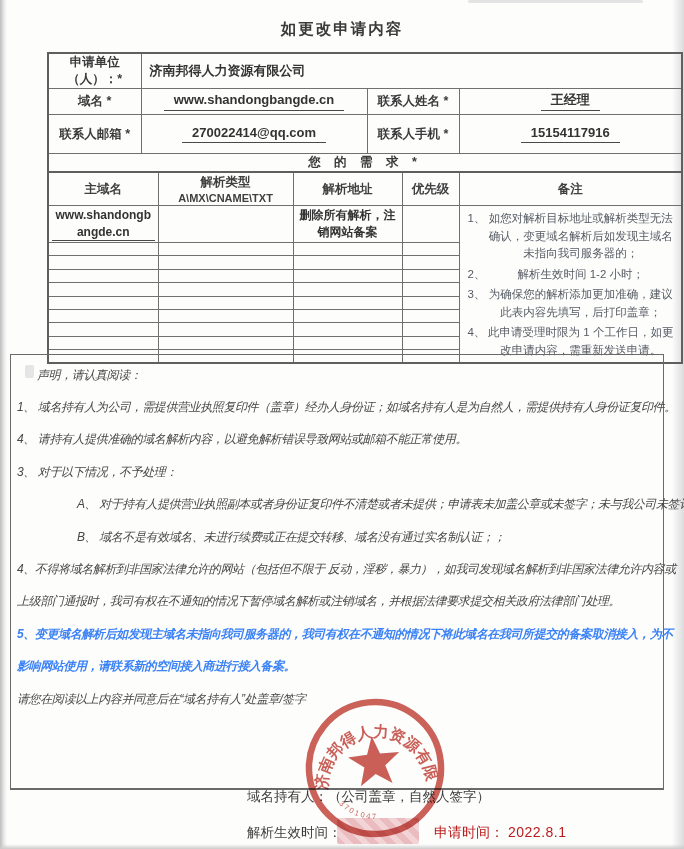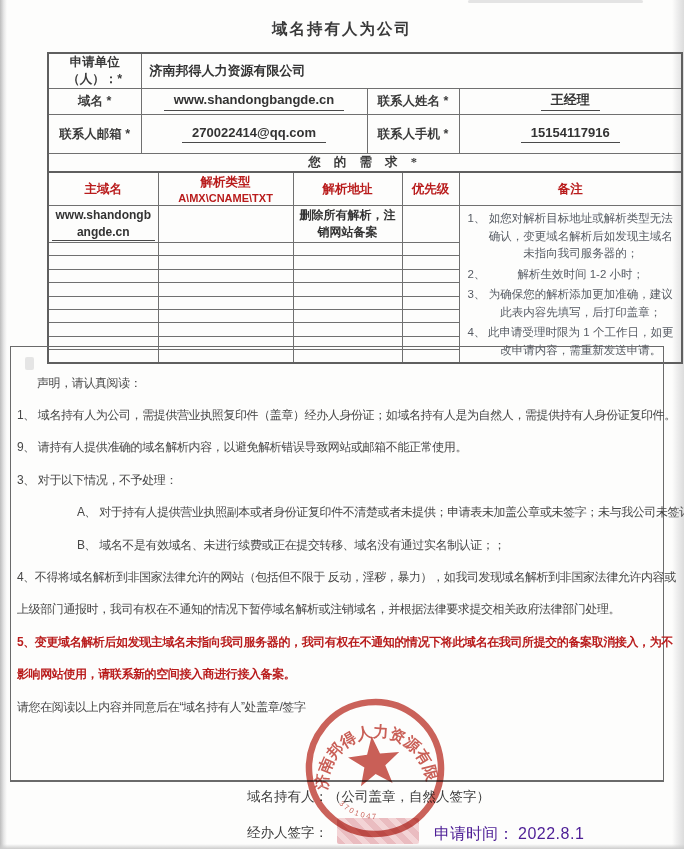--- a/index.html
+++ b/index.html
@@ -25,64 +25,64 @@
   .tables-wrap{position:absolute;left:30px;top:52px;width:634px;padding-left:17px;}
   table{border-collapse:collapse;table-layout:fixed;width:634px;}
   td,th{border:1px solid #707070;padding:0 3px;overflow:hidden;}
   table{border:2px solid #5f5f5f;}
   .t-needs{margin-top:-2px;}
 
   .lbl{font-weight:700;font-size:12.5px;text-align:center;color:#3b3b3b;}
   .val{font-weight:600;font-size:13px;text-align:center;color:#333;}
   .val .u{border-bottom:1px solid #4a4a4a;padding:0 10px 1px 10px;display:inline-block;line-height:1.25;}
   .r1{height:25px;} .r2{height:26px;} .r3{height:39px;}
-  .sec-row{height:18px;font-family:Liberation Serif, serif;}
+  .sec-row{height:18px;}
   .sec{font-weight:700;font-size:12.5px;text-align:center;letter-spacing:5px;color:#3b3b3b;}
 
-  .nh{height:32px;font-size:12.5px;font-weight:700;text-align:center;vertical-align:middle;color:#b91c1c;}
+  .nh{height:32px;font-size:12.5px;font-weight:700;text-align:center;vertical-align:middle;color:#404040;}
   .nh .sub{display:block;font-weight:700;font-size:11px;letter-spacing:0;margin-top:1px;}
   .ndata{height:35px;font-size:12px;font-weight:600;text-align:center;vertical-align:middle;color:#333;}
   .ndata .u{border-bottom:1px solid #4a4a4a;display:inline-block;word-break:break-all;line-height:1.4;padding:0 2px;}
   .erow{height:13px;}
   .remark-cell{vertical-align:top;padding:4px 4px 0 8px;}
   .remark-item{display:flex;font-size:11.5px;line-height:17.5px;color:#565b63;margin-bottom:3px;font-weight:400;}
   .remark-item .n{width:17px;flex:0 0 17px;}
   .remark-item .t{flex:1;}
 
-  .decl-box{position:absolute;left:10px;top:346px;width:654px;height:436px;
+  .decl-box{position:absolute;left:10px;top:354px;width:654px;height:436px;
     border:1.5px solid #6a6a6a;border-bottom-width:2px;box-sizing:border-box;
-    padding-top:20px;}
+    padding-top:4px;font-style:italic;}
   .ln{height:32.4px;display:flex;align-items:center;white-space:nowrap;
     font-size:12px;letter-spacing:-0.4px;color:#474747;padding-left:6px;}
   .ln.head{padding-left:26px;}
   .ln.ind-a{padding-left:66px;}
   .ln.ind-a2{padding-left:90px;}
-  .ln.bold{font-weight:700;color:#b91c1c;}
+  .ln.bold{font-weight:700;color:#3b82f6;}
   .smudge{position:absolute;left:14px;top:10px;width:9px;height:13px;background:#dedede;opacity:.8;border-radius:2px;}
 
   .holder-line{position:absolute;left:247px;top:788px;font-size:13.5px;font-weight:500;color:#3c3c3c;}
   .signer-line{position:absolute;left:247px;top:824px;font-size:13.5px;font-weight:500;color:#3c3c3c;}
-  .date-line{position:absolute;left:434px;top:824px;font-size:16px;font-weight:500;color:#4c1d95;}
+  .date-line{position:absolute;left:434px;top:824px;font-size:14px;font-weight:500;color:#b91c1c;}
   .date-line .v{margin-left:4px;letter-spacing:.5px;}
   .redaction{position:absolute;left:337px;top:818px;width:82px;height:26px;border-radius:2px;
     background:repeating-linear-gradient(45deg,#eab9bd 0 6px,#f3d2d4 6px 12px);
     filter:blur(.4px);opacity:.95;}
 
   .seal{position:absolute;left:299px;top:692px;width:152px;height:152px;
     transform:rotate(-6deg);mix-blend-mode:multiply;opacity:.88;}
 </style>
 </head>
 <body>
 
 <div class="edge-left"></div>
 <div class="edge-right"></div>
 <div class="edge-bottom"></div>
 <div class="streak-top"></div>
 
-<div class="title">域名持有人为公司</div>
+<div class="title">如更改申请内容</div>
 
 <div class="tables-wrap">
 
   <table class="t-info">
     <colgroup>
         <col style="width:93px">
         <col style="width:226px">
         <col style="width:92px">
         <col style="width:223px">
       </colgroup>
@@ -207,33 +207,33 @@
           <td></td>
         </tr>
   </tbody>
     </table>
 </div>
 
 <div class="decl-box">
   <div class="smudge"></div>
   <div class="ln head">声明，请认真阅读：</div>
   <div class="ln">1、 域名持有人为公司，需提供营业执照复印件（盖章）经办人身份证；如域名持有人是为自然人，需提供持有人身份证复印件。</div>
-  <div class="ln">9、 请持有人提供准确的域名解析内容，以避免解析错误导致网站或邮箱不能正常使用。</div>
+  <div class="ln">4、 请持有人提供准确的域名解析内容，以避免解析错误导致网站或邮箱不能正常使用。</div>
   <div class="ln">3、 对于以下情况，不予处理：</div>
   <div class="ln ind-a">A、 对于持有人提供营业执照副本或者身份证复印件不清楚或者未提供；申请表未加盖公章或未签字；未与我公司未签订合同</div>
   <div class="ln ind-a">B、 域名不是有效域名、未进行续费或正在提交转移、域名没有通过实名制认证；；</div>
   <div class="ln">4、不得将域名解析到非国家法律允许的网站（包括但不限于 反动，淫秽，暴力），如我司发现域名解析到非国家法律允许内容或</div>
   <div class="ln">上级部门通报时，我司有权在不通知的情况下暂停域名解析或注销域名，并根据法律要求提交相关政府法律部门处理。</div>
   <div class="ln bold">5、变更域名解析后如发现主域名未指向我司服务器的，我司有权在不通知的情况下将此域名在我司所提交的备案取消接入，为不</div>
   <div class="ln bold">影响网站使用，请联系新的空间接入商进行接入备案。</div>
   <div class="ln">请您在阅读以上内容并同意后在“域名持有人”处盖章/签字</div>
 </div>
 
 <div class="holder-line">域名持有人：（公司盖章，自然人签字）</div>
-<div class="signer-line">经办人签字：</div>
+<div class="signer-line">解析生效时间：</div>
 <div class="redaction"></div>
 <div class="date-line">
   <span>申请时间：</span><span class="v">2022.8.1</span>
 </div>
 
 <svg class="seal" viewBox="0 0 152 152">
   <defs>
     <path id="arcTop" d="M 26,95 A 50,50 0 1,1 126,95" fill="none"></path>
     <path id="arcBottom" d="M 31.8,101.5 A 51,51 0 0,0 120.2,101.5" fill="none"></path>
   </defs>

